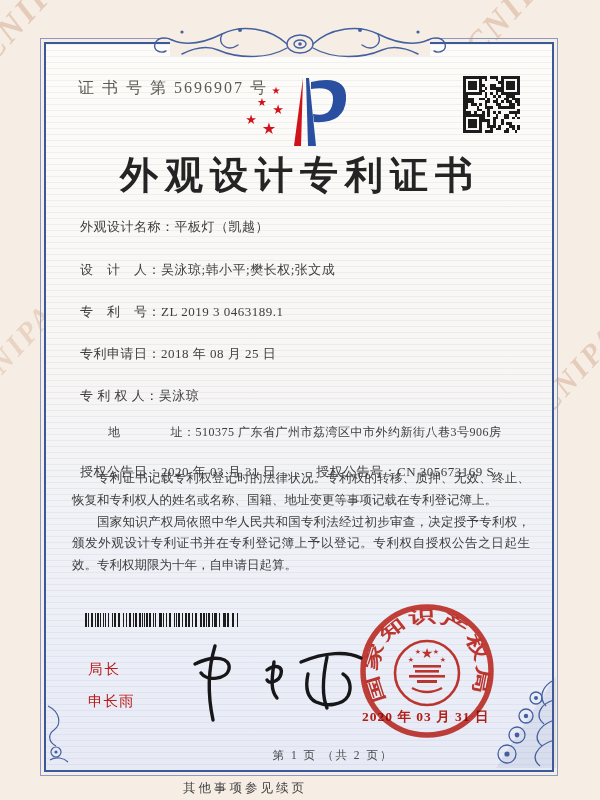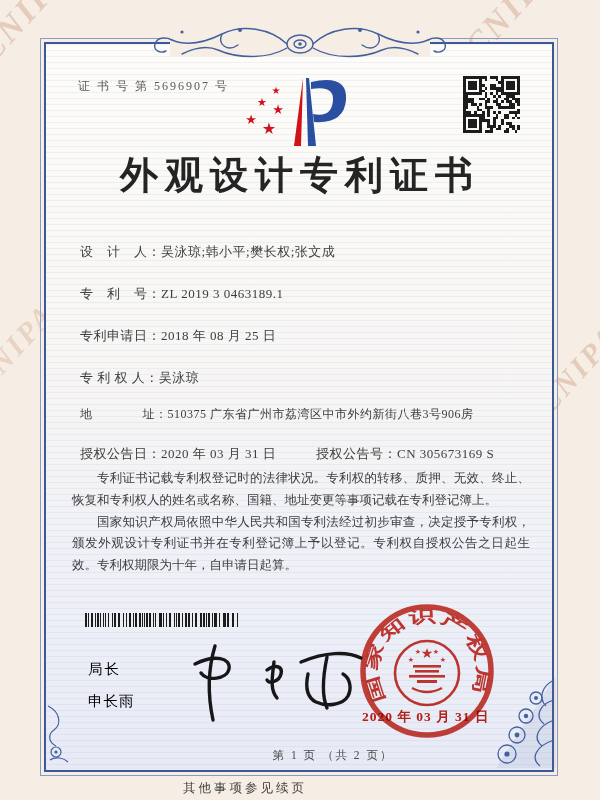--- a/index.html
+++ b/index.html
@@ -28,50 +28,50 @@
     position:absolute;left:44px;top:42px;width:506px;height:726px;
     border:2px solid #3b5898;outline:1px solid #8a9ac4;outline-offset:3px;
     background:
       repeating-linear-gradient(180deg, rgba(120,140,195,0.10) 0 1px, rgba(0,0,0,0) 1px 6px),
       linear-gradient(180deg,#fdfcf8 0%,#f7f6f4 45%,#edeff7 80%,#e7eaf5 100%);
   }
   .ornament-top{position:absolute;left:120px;top:18px;width:360px;height:50px;}
   .ornament-br{position:absolute;left:478px;top:676px;width:78px;height:92px;}
   .ornament-bl{position:absolute;left:46px;top:700px;width:28px;height:64px;}
 
-  .certno{position:absolute;left:78px;top:78px;font-size:12px;color:#5b5b54;letter-spacing:2px;}
+  .certno{position:absolute;left:78px;top:78px;font-size:16px;color:#5b5b54;letter-spacing:2px;}
   .logo{position:absolute;left:236px;top:72px;width:130px;height:80px;}
   .qr{position:absolute;left:463px;top:76px;width:57px;height:57px;}
 
   .title{
     position:absolute;left:0;top:150px;width:600px;text-align:center;
     font-size:38px;font-weight:bold;color:#242424;letter-spacing:7px;
   }
 
   .fields{position:absolute;left:80px;top:218px;width:442px;font-size:13px;color:#3d3d3d;}
   .frow{position:relative;margin-bottom:0;letter-spacing:0.5px;}
   .frow .lab{color:#3d3d3d;}
   .r0{margin-top:0;}
   .r1{margin-top:25px;}
   .r2{margin-top:24px;}
   .r3{margin-top:24px;}
   .r4{margin-top:24px;}
-  .r5{margin-top:19px;font-size:12px;}
+  .r5{margin-top:19px;font-size:12px;margin-left:28px;}
   .r6{margin-top:22px;}
   .grant2{position:absolute;left:236px;top:0;}
 
   .paras{
     position:absolute;left:72px;top:468px;width:458px;
     font-size:12.5px;color:#3d3d3d;line-height:1.74;text-align:justify;
   }
   .paras p{margin:0;text-indent:2em;}
 
   .barcode{position:absolute;left:85px;top:613px;width:155px;height:14px;}
 
-  .signer{position:absolute;left:88px;top:660px;font-size:14.5px;color:#000000;letter-spacing:2px;}
+  .signer{position:absolute;left:88px;top:660px;font-size:14.5px;color:#b91c1c;letter-spacing:2px;}
   .signer .line2{margin-top:13px;letter-spacing:1px;}
   .signature{position:absolute;left:175px;top:636px;width:205px;height:95px;}
 
   .seal{position:absolute;left:352px;top:598px;width:150px;height:150px;mix-blend-mode:multiply;opacity:.92;}
   .sealdate{
     position:absolute;left:362px;top:708px;font-size:13.5px;font-weight:bold;
     color:#c32218;letter-spacing:1px;mix-blend-mode:multiply;
   }
 
   .pagenum{position:absolute;left:0;top:748px;width:600px;text-align:center;font-size:11.5px;color:#4a4a4a;letter-spacing:2px;padding-left:33px;}
@@ -375,20 +375,23 @@
         <rect x="10" y="20" width="1" height="1" fill="#1c1c1c"></rect>
         <rect x="15" y="20" width="1" height="1" fill="#1c1c1c"></rect>
         <rect x="16" y="20" width="1" height="1" fill="#1c1c1c"></rect>
         <rect x="19" y="20" width="1" height="1" fill="#1c1c1c"></rect>
       </svg>
   </div>
 
   <div class="title">外观设计专利证书</div>
 
   <div class="fields">
+    <div class="frow r0">
+      <span class="lab">外观设计名称：</span><span>平板灯（凯越）</span>
+    </div>
     <div class="frow r1">
       <span class="lab">设　计　人：</span><span>吴泳琼;韩小平;樊长权;张文成</span>
     </div>
     <div class="frow r2">
       <span class="lab">专　利　号：</span><span>ZL 2019 3 0463189.1</span>
     </div>
     <div class="frow r3">
       <span class="lab">专利申请日：</span><span>2018 年 08 月 25 日</span>
     </div>
     <div class="frow r4">

